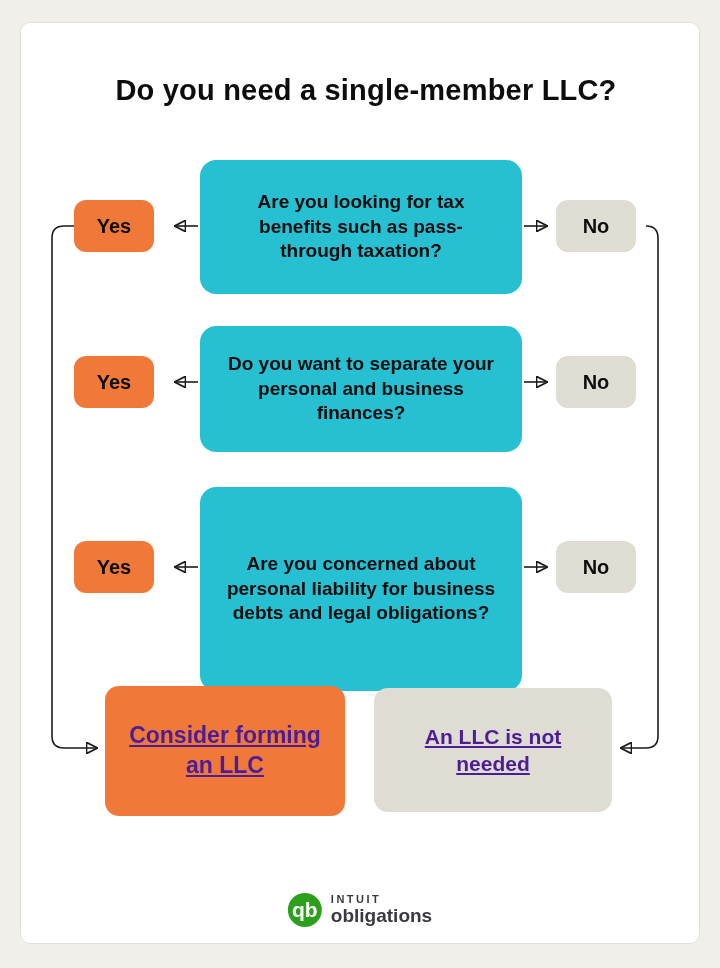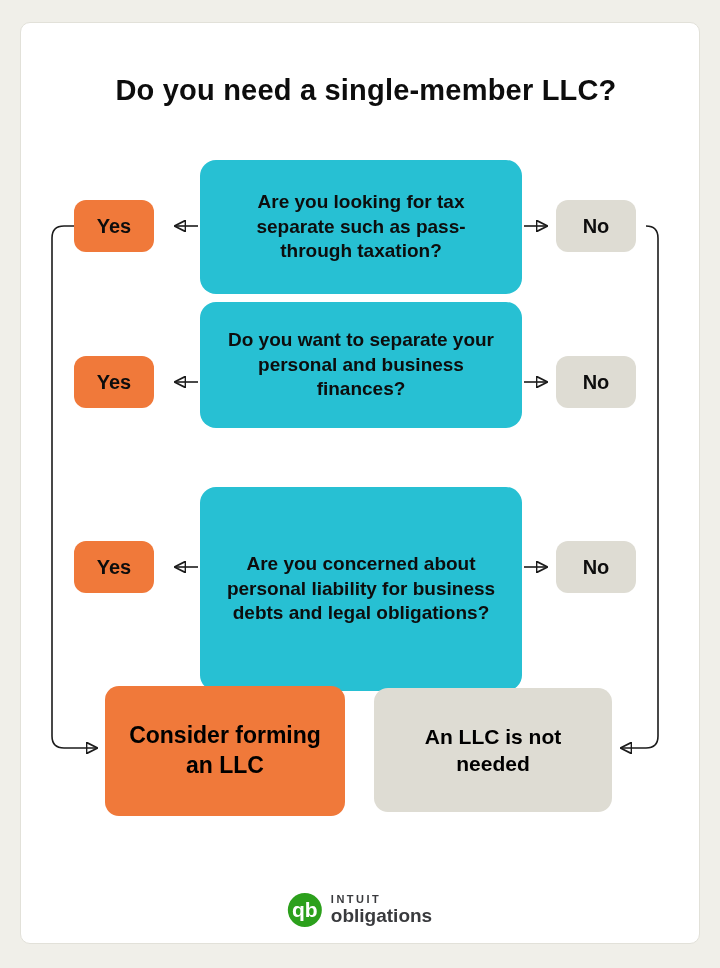--- a/index.html
+++ b/index.html
@@ -45,21 +45,21 @@
     align-items: center;
     justify-content: center;
     text-align: center;
     padding: 0 26px;
     font-size: 19px;
     font-weight: bold;
     line-height: 1.3;
     color: #0d0d0d;
   }
   .qbox.q1 { top: 160px; height: 134px; }
-  .qbox.q2 { top: 302px; height: 126px; }
+  .qbox.q2 { top: 326px; height: 126px; }
   .qbox.q3 { top: 487px; height: 204px; }
 
   .answer {
     position: absolute;
     width: 80px; height: 52px;
     border-radius: 12px;
     display: flex;
     align-items: center;
     justify-content: center;
     font-size: 20px;
@@ -74,22 +74,23 @@
 
   .outcome {
     position: absolute;
     border-radius: 14px;
     display: flex;
     align-items: center;
     justify-content: center;
     text-align: center;
     font-weight: bold;
     line-height: 1.3;
-    color: #000000;
+    color: #4c1d95;
     padding: 12px 24px;
+    text-decoration: underline;
   }
   .outcome.llc-yes {
     left: 105px; top: 686px;
     width: 240px; height: 130px;
     background: #f0793a;
     font-size: 23px;
   }
   .outcome.llc-no {
     left: 374px; top: 688px;
     width: 238px; height: 124px;
@@ -166,21 +167,21 @@
 
     <path d="M 198 567 L 176 567" marker-end="url(#ah)"></path>
     <path d="M 524 567 L 546 567" marker-end="url(#ah)"></path>
 
     <path d="M 74 226 L 64 226 Q 52 226 52 238 L 52 736 Q 52 748 64 748 L 96 748" marker-end="url(#ah)"></path>
 
     <path d="M 646 226 Q 658 226 658 238 L 658 736 Q 658 748 646 748 L 622 748" marker-end="url(#ah)"></path>
   </svg>
 
   <div class="answer yes row1">Yes</div>
-  <div class="qbox q1">Are you looking for tax separate such as pass-through taxation?</div>
+  <div class="qbox q1">Are you looking for tax benefits such as pass-through taxation?</div>
   <div class="answer no row1">No</div>
 
   <div class="answer yes row2">Yes</div>
   <div class="qbox q2">Do you want to separate your personal and business finances?</div>
   <div class="answer no row2">No</div>
 
   <div class="answer yes row3">Yes</div>
   <div class="qbox q3">Are you concerned about personal liability for business debts and legal obligations?</div>
   <div class="answer no row3">No</div>
 

